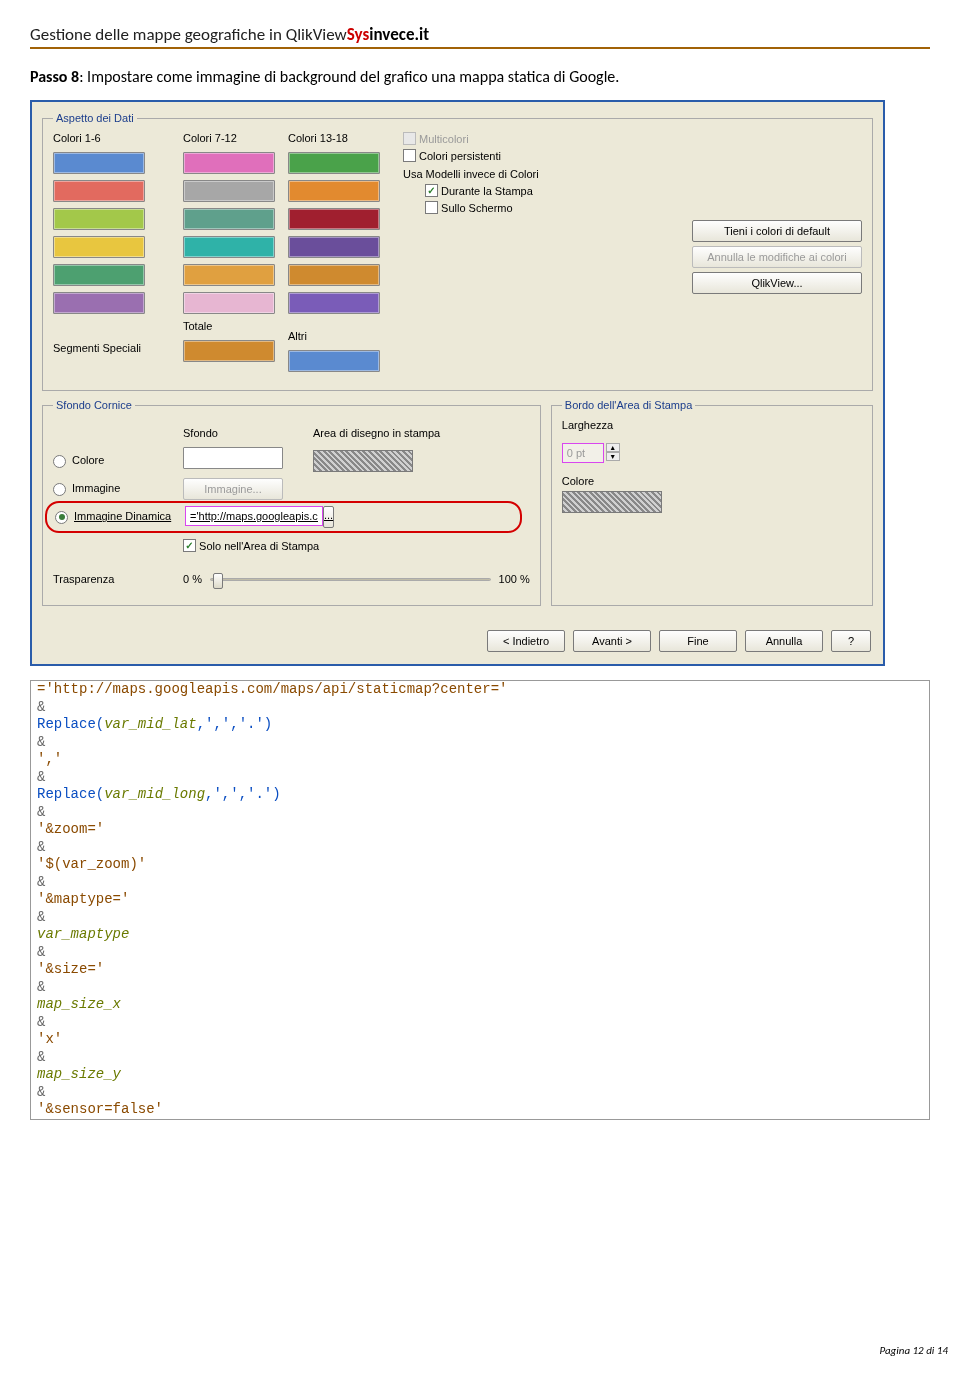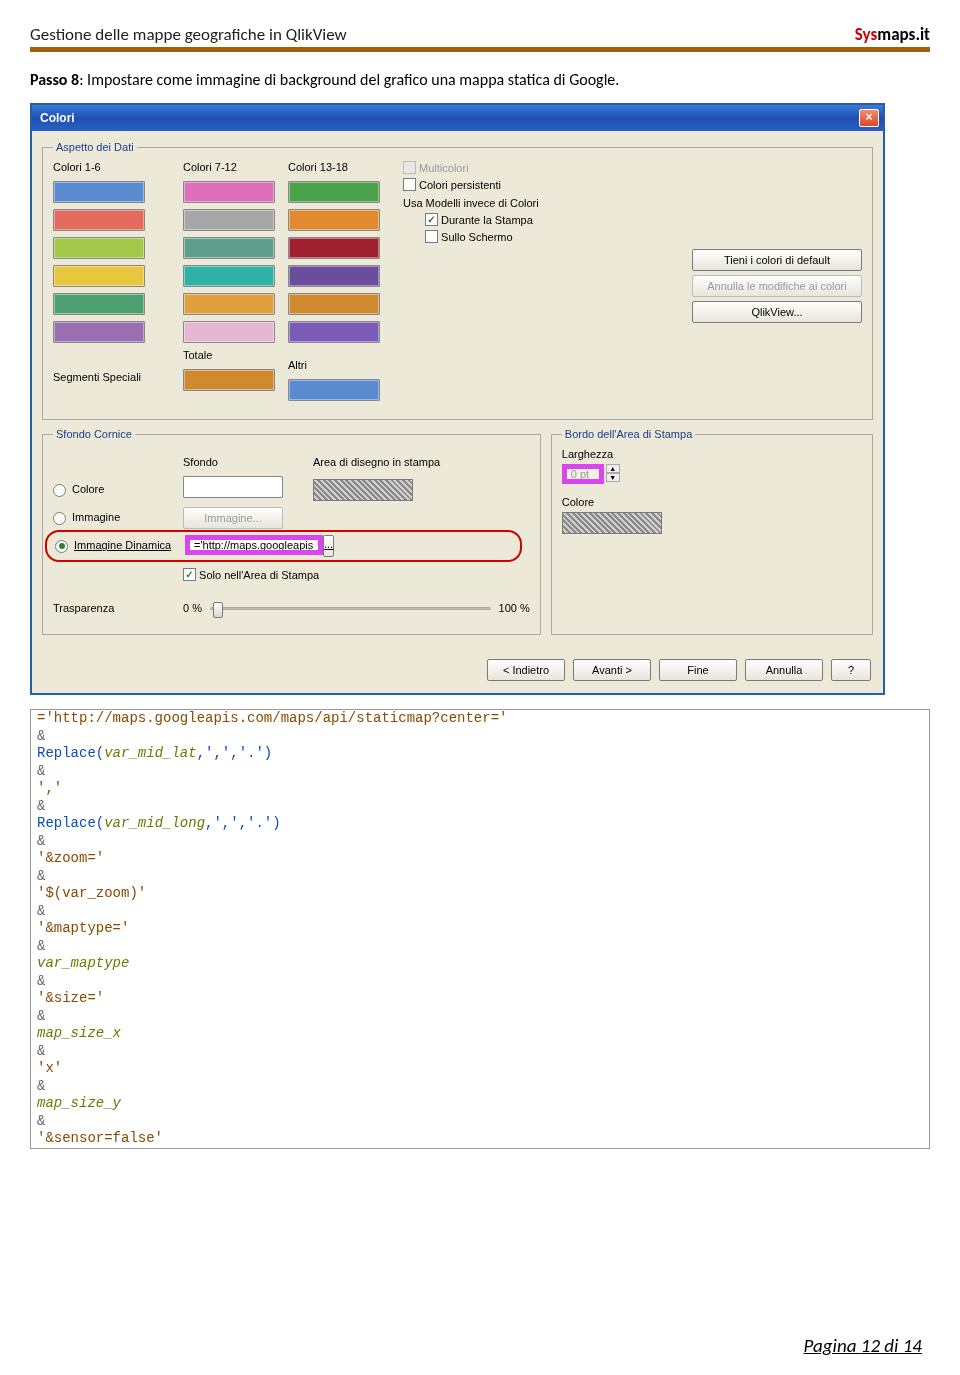--- a/index.html
+++ b/index.html
@@ -1,18 +1,18 @@
 <!DOCTYPE html>
 <html><head>
 <meta charset="utf-8">
 <style>
   * { box-sizing: border-box; margin: 0; padding: 0; }
   body { width: 960px; font-family: Calibri, Arial, sans-serif; font-size: 15px; color: #000; background: #fff; }
   .page { padding: 24px 30px 10px 30px; min-height: 1375px; position: relative; }
-  .hdr { display: flex; justify-content: space-between; font-size: 17px; border-bottom: 5px solid #a16207; padding-bottom: 2px; margin-bottom: 18px; }
+  .hdr { display: flex; justify-content: flex-start; font-size: 17px; border-bottom: 2px solid #a16207; padding-bottom: 2px; margin-bottom: 18px; }
   .hdr-l { color: #222; }
   .hdr-r { font-weight: bold; }
   .hdr-r .sys { color: #c00; }
   .hdr-r .adm { color: #000; }
   .intro { margin: 8px 0 14px 0; font-size: 16px; }
   .intro b { font-weight: bold; }
 
   
   .dlg { border: 2px solid #2a5caa; background: #ece9d8; font-family: Tahoma, Arial, sans-serif; font-size: 11px; color: #000; width: 855px; }
   .dlg-titlebar { height: 26px; background: linear-gradient(to bottom, #3b7dd8 0%, #1e4fb0 50%, #2a60c5 100%); color: #fff; display: flex; align-items: center; padding: 0 4px 0 8px; font-weight: bold; font-size: 12px; }
@@ -46,21 +46,21 @@
   .two-fs fieldset { flex:1; }
 
   .sfondo-row { display:flex; align-items:center; height:28px; }
   .sfondo-lbl { width:130px; }
   .sfondo-c2 { width:130px; }
   .sfondo-c3 { flex:1; }
 
   .radio { width:13px; height:13px; border:1px solid #7a7a7a; border-radius:50%; background:#fff; display:inline-flex; align-items:center; justify-content:center; margin-right:6px; vertical-align:middle; }
   .radio.sel::after { content:""; width:6px; height:6px; border-radius:50%; background:#3a7d3a; }
 
-  .inp { border:5px solid #d946ef; background:#fff; height:20px; padding:0 4px; font-size:11px; font-family:inherit; }
+  .inp { border:1px solid #d946ef; background:#fff; height:20px; padding:0 4px; font-size:11px; font-family:inherit; }
   .inp.dis { color:#9a9a9a; background:#f2f0e8; }
 
   .hatched { background: repeating-linear-gradient(45deg,#888 0,#888 2px,#d0d0d0 2px,#d0d0d0 4px); border:1px solid #7a7a7a; }
 
   .red-highlight { border: 2px solid #d40000; border-radius: 14px; padding: 3px 8px; margin: -3px -8px; }
 
   .spinner { display:flex; }
   .spinner .inp { width:42px; }
   .spinner .arrows { display:flex; flex-direction:column; margin-left:2px; }
   .spinner .arrows span { width:14px; height:9px; border:1px solid #aaa; background:#eee; font-size:7px; text-align:center; line-height:7px; }
@@ -73,42 +73,38 @@
   .dlg-footer .btn { width:78px; }
   .dlg-footer .btn.help { width:40px; }
 
   
   .codebox { margin-top:14px; border:1px solid #999; padding:0 6px; font-family: "Courier New", monospace; font-size:14px; line-height:1.25; white-space:pre; overflow:auto; }
   .code-blue { color:#0a4ec2; }
   .code-brown { color:#8a4a00; }
   .code-olive { color:#6a7a00; font-style:italic; }
   .code-gray { color:#666; }
 
-  .footer { position:absolute; bottom:18px; right:38px; font-style:italic; font-size:19px;text-decoration:underline; }
+  .footer { position:absolute; bottom:18px; right:12px; font-style:italic; font-size:11px; }
 </style>
 </head>
 <body>
 
 <div class="page">
   <div class="hdr">
     <span class="hdr-l">Gestione delle mappe geografiche in QlikView</span>
     <span class="hdr-r">
-      <span class="sys">Sys</span><span class="adm">maps</span><span class="adm">.it</span>
+      <span class="sys">Sys</span><span class="adm">invece</span><span class="adm">.it</span>
     </span>
   </div>
 
   <p class="intro">
     <b>Passo 8</b><span>: Impostare come immagine di background del grafico una mappa statica di Google.</span>
   </p>
 
   <div class="dlg">
-    <div class="dlg-titlebar">
-      <span class="title">Colori</span>
-      <div class="close-x">×</div>
-    </div>
     <div class="dlg-body">
       <fieldset class="grp">
         <legend>Aspetto dei Dati</legend>
         <div class="aspetto-grid">
           <div class="col labelcol">
             <div class="col-title">Colori 1-6</div>
             <div class="swatch" style="background:#5a8ad0"></div>
             <div class="swatch" style="background:#e26a5f"></div>
             <div class="swatch" style="background:#a3c84a"></div>
             <div class="swatch" style="background:#e8c63f"></div>
@@ -198,21 +194,21 @@
               <div class="track">
                   <div class="thumb"></div>
                 </div>
               <span>100 %</span>
             </div>
           </div>
         </fieldset>
 
         <fieldset class="grp" style="flex:.85;">
           <legend>Bordo dell'Area di Stampa</legend>
-          <div style="margin-bottom:4px;">Larghezza</div>
+          <div style="margin-bottom:12px;">Larghezza</div>
           <div class="spinner">
             <input class="inp dis" value="0 pt" style="">
             <div class="arrows">
                 <span>▲</span>
                 <span>▼</span>
               </div>
           </div>
           <div style="margin:12px 0 4px;">Colore</div>
           <div class="hatched" style="width:100px;height:22px;"></div>
         </fieldset>

